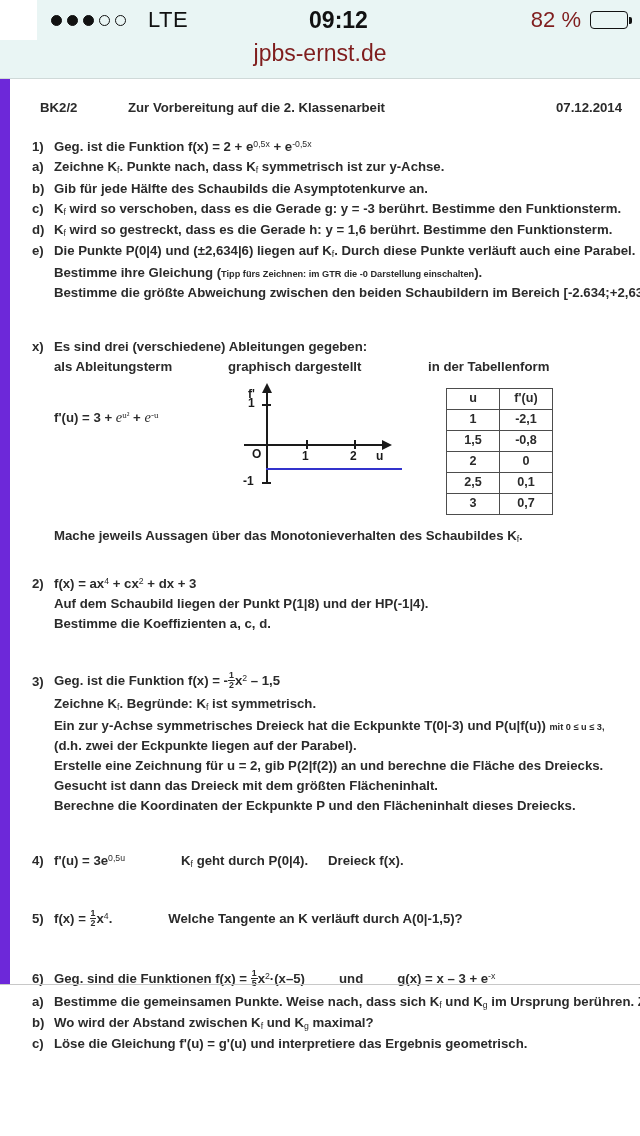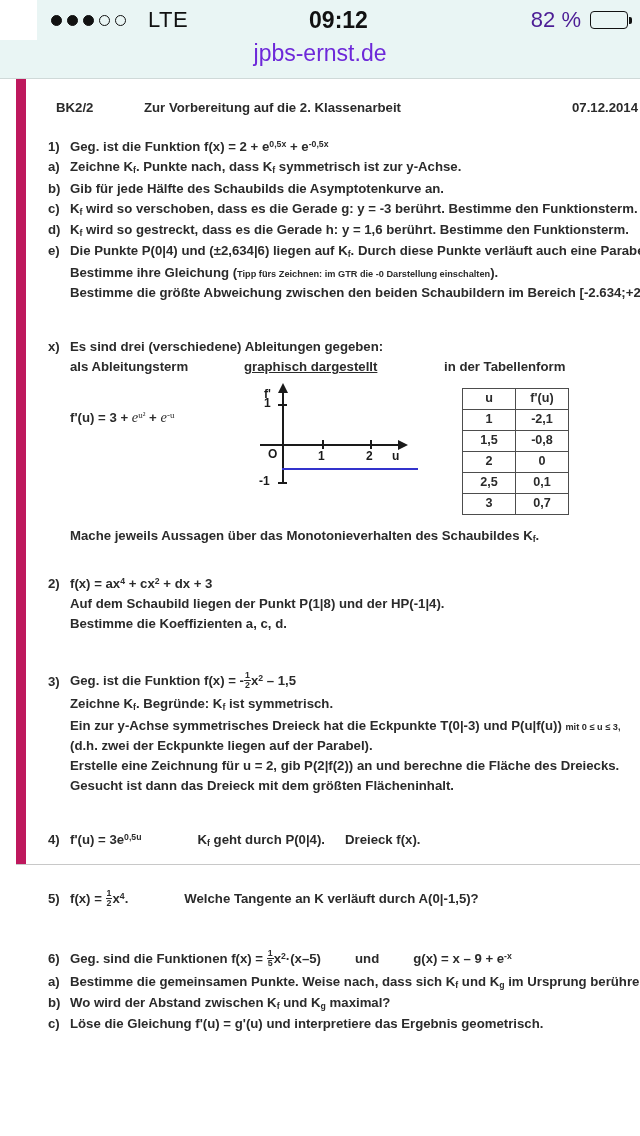--- a/index.html
+++ b/index.html
@@ -55,21 +55,21 @@
   }
   #battery-area {
     position: absolute;
     right: 12px;
     display: flex;
     align-items: center;
     gap: 9px;
   }
   #battery-percent {
     font-size: 22px;
-    color: #4c1d95;
+    color: #7f1d1d;
   }
   #battery-icon {
     position: relative;
     width: 38px;
     height: 18px;
     border: 1.8px solid #111;
     border-radius: 4px;
     box-sizing: border-box;
     padding: 1.6px;
   }
@@ -92,29 +92,28 @@
   #browser-bar {
     height: 38px;
     background: #e9f5f4;
     display: flex;
     align-items: flex-start;
     justify-content: center;
     border-bottom: 1px solid #cfd9d8;
   }
   #site-title {
     font-size: 23px;
-    color: #6d28d9;
+    color: #7f1d1d;
   }
 
   
   #page-wrap {
     position: relative;
-    background: #be185d;
-    height: 786px;
-    margin-left: 16px;
+    background: #6d28d9;
+    height: 906px;
   }
   #doc-sheet {
     position: absolute;
     left: 10px;
     top: 0;
     width: 630px;
     height: 1057px;
     background: #ffffff;
     overflow: hidden;
   }
@@ -152,21 +151,21 @@
     font-weight: 600;
     color: #2b2b2b;
   }
   .lbl {
     width: 22px;
     flex: 0 0 22px;
     font-weight: 600;
   }
   .indent { margin-left: 22px; align-items: center; }
   .txt { overflow: visible; }
-  sup, sub { font-size: 0.66em; font-weight: 700; }
+  sup, sub { font-size: 0.66em; font-weight: 400; }
   sub { vertical-align: -0.18em; }
   sup { vertical-align: 0.45em; }
   .tiny { font-size: 9.2px; font-weight: 600; }
   .gap-lg { height: 34px; }
   .spacer-w { display: inline-block; width: 34px; }
   .spacer-w2 { display: inline-block; width: 56px; }
   .spacer-w3 { display: inline-block; width: 20px; }
 
   
   .mathit { font-family: "Liberation Serif", serif; font-style: italic; font-weight: 400; font-size: 14.5px; }
@@ -186,21 +185,21 @@
 
   
   #deriv-cols {
     display: flex;
     padding: 0 8px 0 44px;
     margin-bottom: 4px;
     font-size: 13.2px;
     font-weight: 600;
   }
   #deriv-col-term { width: 174px; }
-  #deriv-col-graph { width: 200px; text-decoration: underline; }
+  #deriv-col-graph { width: 200px; }
   #deriv-col-table { width: 160px; }
 
   #deriv-content {
     display: flex;
     padding: 0 8px 0 44px;
     margin-top: 14px;
   }
   #deriv-formula {
     width: 190px;
     font-size: 13.2px;
@@ -487,20 +486,23 @@
     </div>
     <div class="line indent">
       <span class="txt">(d.h. zwei der Eckpunkte liegen auf der Parabel).</span>
     </div>
     <div class="line indent">
       <span class="txt">Erstelle eine Zeichnung für u = 2, gib P(2|f(2)) an und berechne die Fläche des Dreiecks.</span>
     </div>
     <div class="line indent">
       <span class="txt">Gesucht ist dann das Dreieck mit dem größten Flächeninhalt.</span>
     </div>
+    <div class="line indent">
+      <span class="txt">Berechne die Koordinaten der Eckpunkte P und den Flächeninhalt dieses Dreiecks.</span>
+    </div>
   </div>
 
   <div class="gap-lg"></div>
 
   <div class="block">
     <div class="line">
       <span class="lbl">4)</span>
       <span class="txt"><span>f'(u) = 3e</span><sup>0,5u</sup><span class="spacer-w2"></span><span>K</span><sub>f</sub><span> geht durch P(0|4).</span><span class="spacer-w3"></span><span>Dreieck f(x).</span></span>
     </div>
   </div>
@@ -512,21 +514,21 @@
       <span class="lbl">5)</span>
       <span class="txt"><span>f(x) = </span><span class="frac"><span class="num">1</span><span class="den">2</span></span><span>x</span><sup>4</sup><span>.</span><span class="spacer-w2"></span><span>Welche  Tangente an K verläuft durch A(0|-1,5)?</span></span>
     </div>
   </div>
 
   <div class="gap-lg"></div>
 
   <div class="block">
     <div class="line">
       <span class="lbl">6)</span>
-      <span class="txt"><span>Geg. sind die Funktionen f(x) = </span><span class="frac"><span class="num">1</span><span class="den">5</span></span><span>x</span><sup>2</sup><span>·(x–5)</span><span class="spacer-w"></span><span>und</span><span class="spacer-w"></span><span>g(x) = x – 9 + e</span><sup>-x</sup></span>
+      <span class="txt"><span>Geg. sind die Funktionen f(x) = </span><span class="frac"><span class="num">1</span><span class="den">5</span></span><span>x</span><sup>2</sup><span>·(x–5)</span><span class="spacer-w"></span><span>und</span><span class="spacer-w"></span><span>g(x) = x – 3 + e</span><sup>-x</sup></span>
     </div>
 
     <div class="line">
       <span class="lbl">a)</span>
       <span class="txt"><span>Bestimme die gemeinsamen Punkte. Weise nach, dass sich K</span><sub>f</sub><span> und K</span><sub>g</sub><span> im Ursprung berühren. Zeichne</span></span>
     </div>
 
     <div class="line">
       <span class="lbl">b)</span>
       <span class="txt"><span>Wo wird der Abstand zwischen K</span><sub>f</sub><span> und K</span><sub>g</sub><span> maximal?</span></span>

